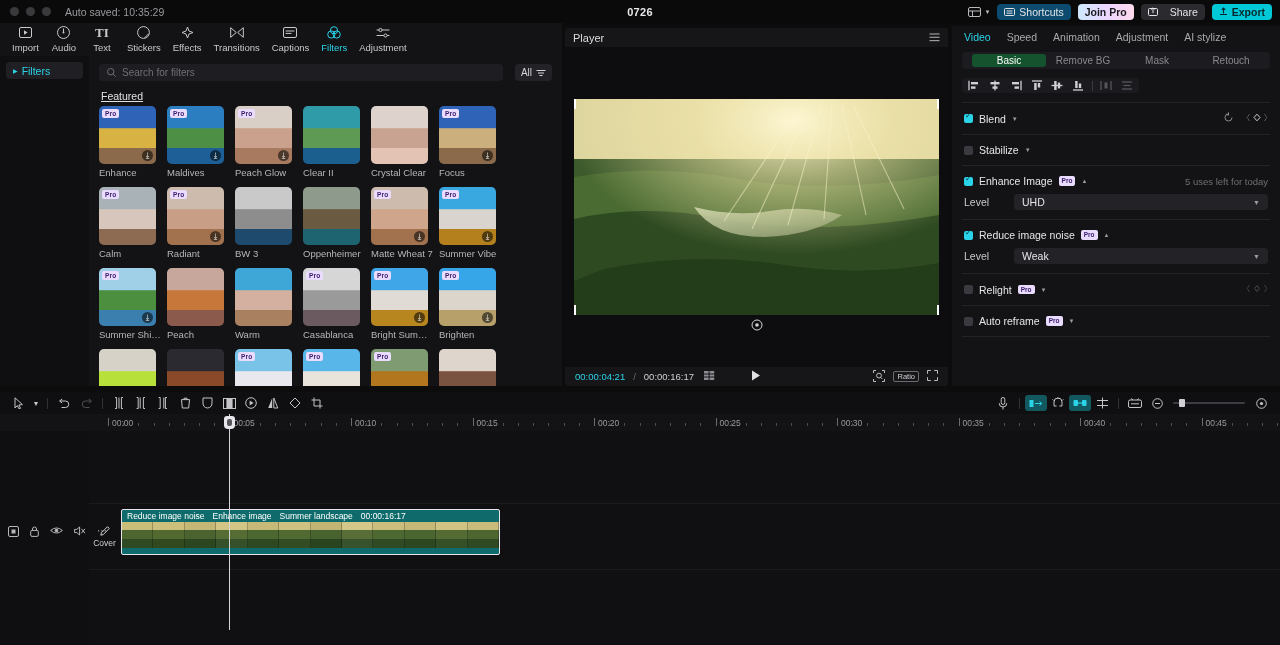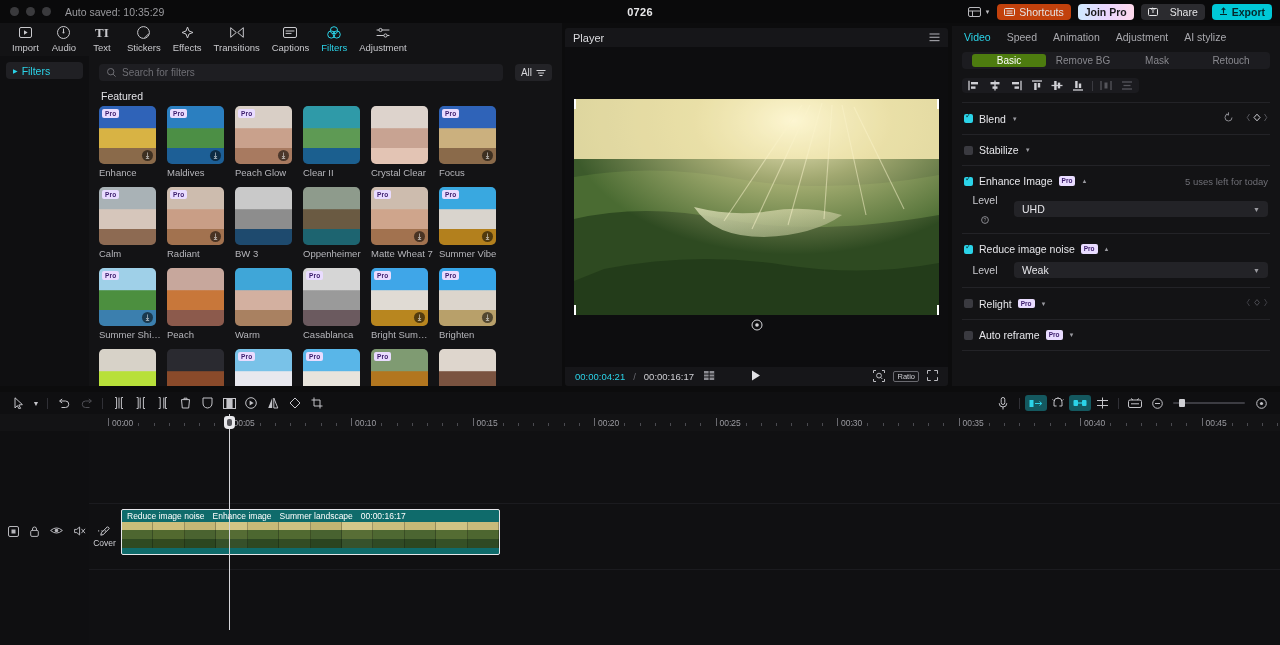--- a/index.html
+++ b/index.html
@@ -27,21 +27,21 @@
   }
   .tb-right {
     position:absolute; right:8px; top:0; height:23px;
     display:flex; align-items:center; gap:7px;
   }
   .kbd-ico { display:flex; align-items:center; gap:3px; color:#b9b9bd; }
   .btn {
     height:16px; border-radius:4px; display:flex; align-items:center;
     gap:4px; padding:0 7px; font-size:10.5px; white-space:nowrap;
   }
-  .btn-dark { background:#c2410c; color:#e4e4e6; }
+  .btn-dark { background:#0c4a6e; color:#e4e4e6; }
   .btn-pro {
     background:linear-gradient(90deg,#cfe9ff,#ead6ff,#ffd9ec);
     color:#1a1a1d; font-weight:bold;
   }
   .btn-share { background:#2b2b2f; color:#e4e4e6;gap:12px; }
   .btn-export { background:#00c8d7; color:#04262a; font-weight:bold; }
 
   
   .tooltabs {
     position:absolute; left:0; top:23px; width:562px; height:33px;
@@ -75,21 +75,21 @@
   }
   .searchrow { display:flex; align-items:center; padding:8px 10px 0 10px; gap:12px; }
   .searchbox {
     flex:1; height:17px; background:#1e1e22; border-radius:4px;
     display:flex; align-items:center; gap:6px; padding:0 8px; color:#6e6e74; font-size:10px;
   }
   .allbtn {
     height:17px; background:#232327; border-radius:4px; padding:0 6px;
     display:flex; align-items:center; gap:4px; font-size:10px; color:#d6d6da;
   }
-  .sect-title { padding:9px 0 4px 12px; font-size:10.5px; color:#e2e2e6; }
+  .sect-title { padding:9px 0 4px 12px; font-size:10.5px; color:#e2e2e6;text-decoration:underline; }
   .grid {
     padding:0 10px; display:grid; grid-template-columns:repeat(6, 68px);
     gap:9px 0; justify-content:start; column-gap:0;
   }
   .cellwrap { width:68px; }
   .thumb {
     position:relative; width:57px; height:58px; border-radius:5px; overflow:hidden;
     background:#1b1b1f;
   }
   .thumb .sky { position:absolute; inset:0; }
@@ -138,21 +138,21 @@
     position:absolute; left:952px; top:26px; width:328px; height:360px;
     background:#131315;
   }
   .rtabs { display:flex; gap:16px; padding:5px 12px 0 12px; font-size:10.5px; color:#a9a9ae; }
   .rtabs .t.active { color:#2bd3e8; }
   .segctl {
     margin:9px 10px 0 10px; height:17px; background:#1c1c20; border-radius:4px;
     display:flex; align-items:center; padding:2px;
   }
   .seg { flex:1; text-align:center; font-size:10px; color:#88888e; line-height:13px; border-radius:3px;}
-  .seg.active { background:#4d7c0f; color:#fff;margin-left:8px; }
+  .seg.active { background:#14532d; color:#fff;margin-left:8px; }
   .alignrow {
     margin:9px 10px 0 10px; height:15px; background:#1b1b1f; border-radius:4px;
     display:flex; align-items:center; gap:0; width:177px; padding:0 2px;
   }
   .alignrow .ai {
     width:23px; height:15px; display:flex; align-items:center; justify-content:center;
     color:#cfcfd4; font-size:11px;
   }
   .alignrow .ai.dim { color:#55555b; }
   .vdiv { width:1px; height:10px; background:#3a3a40; margin:0 3px; }
@@ -169,21 +169,21 @@
     content:"✓"; position:absolute; left:1px; top:-2px; font-size:8px; color:#0a2a2e; line-height:1;
   }
   .pro-tag {
     background:#e9dcff; color:#3a1b6b; font-size:6.5px; font-weight:bold;
     padding:1px 3px; border-radius:2px; line-height:1.1;
   }
   .tri { font-size:6px; color:#9a9aa0; }
   .uses { margin-left:auto; color:#6f6f76; font-size:9.5px; }
   .row-icons { margin-left:auto; display:flex; gap:12px; color:#8a8a90; font-size:10px; }
   .levelrow { display:flex; align-items:center; padding:7px 12px 0 12px; gap:8px; }
-  .levellab { font-size:10.5px; color:#c8c8cd; display:flex; align-items:center; gap:10px; width:42px;flex-direction:column;}
+  .levellab { font-size:10.5px; color:#c8c8cd; display:flex; align-items:center; gap:19px; width:42px;}
   .select {
     flex:1; height:16px; background:#232327; border-radius:4px;
     display:flex; align-items:center; padding:0 8px; font-size:10.5px; color:#e6e6ea;
   }
   .select .cv { margin-left:auto; font-size:7px; color:#9a9aa0; }
 
   
   .tl-toolbar {
     position:absolute; left:0; top:392px; width:1280px; height:22px;
     background:#0f0f11; display:flex; align-items:center; padding:0 8px;

